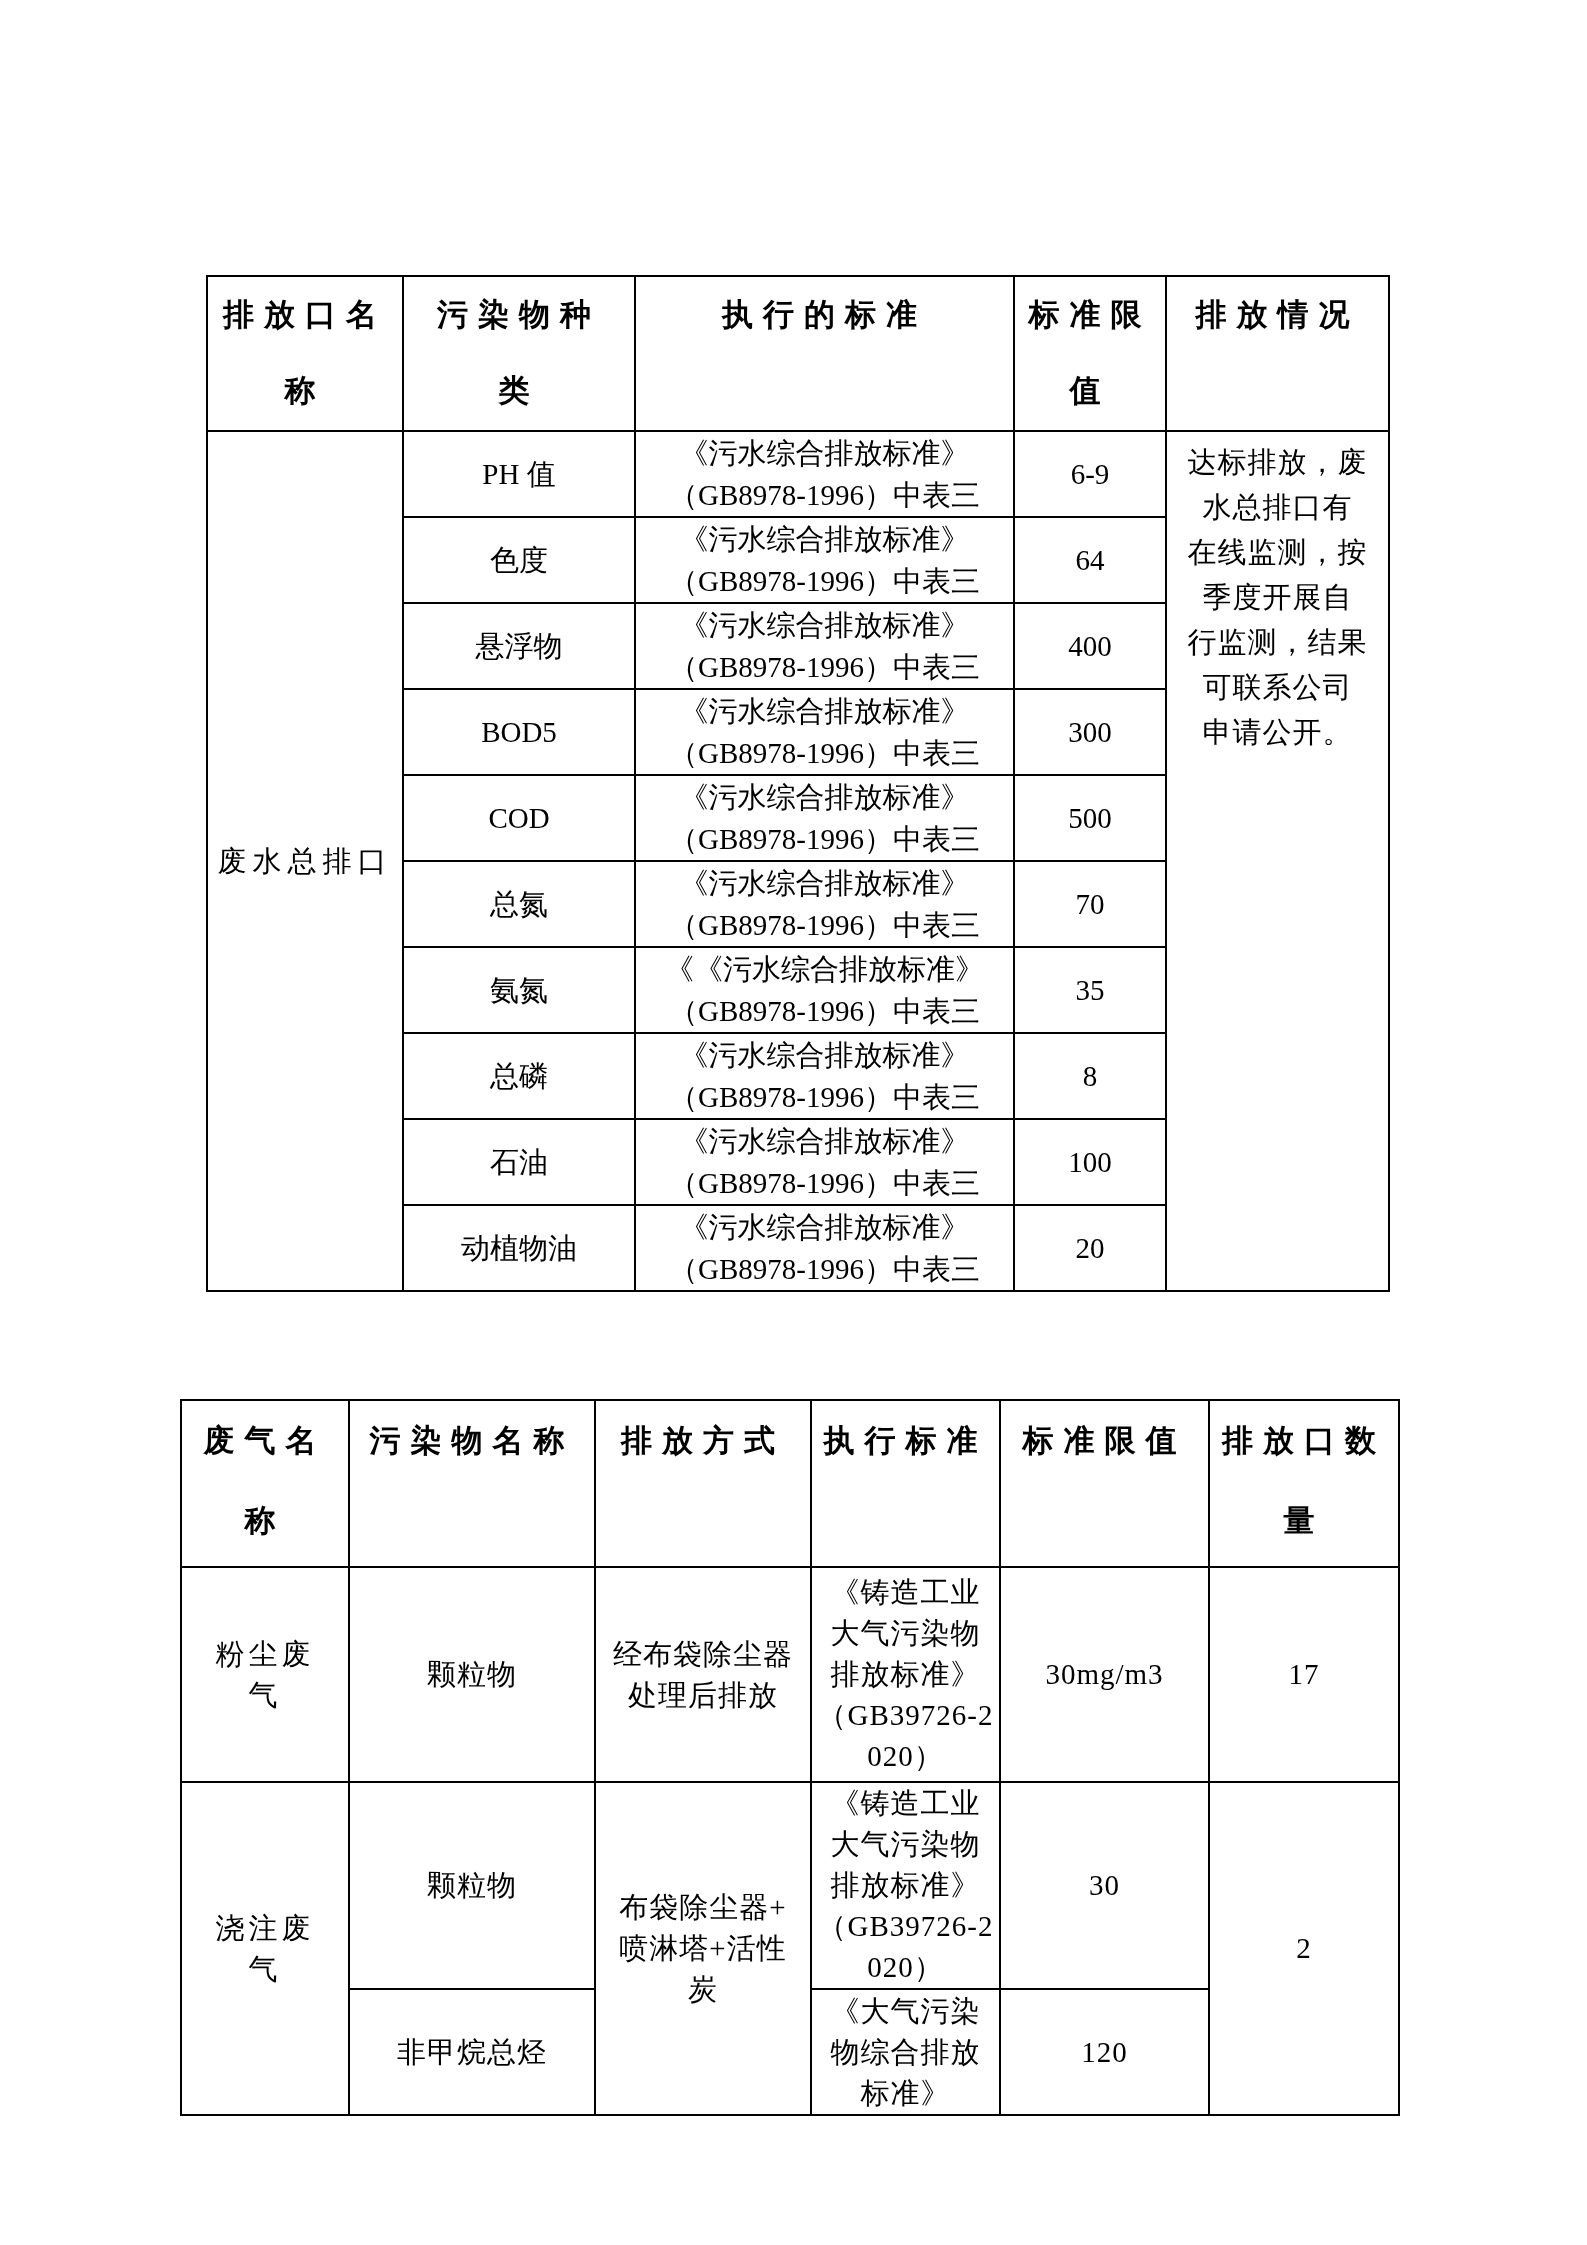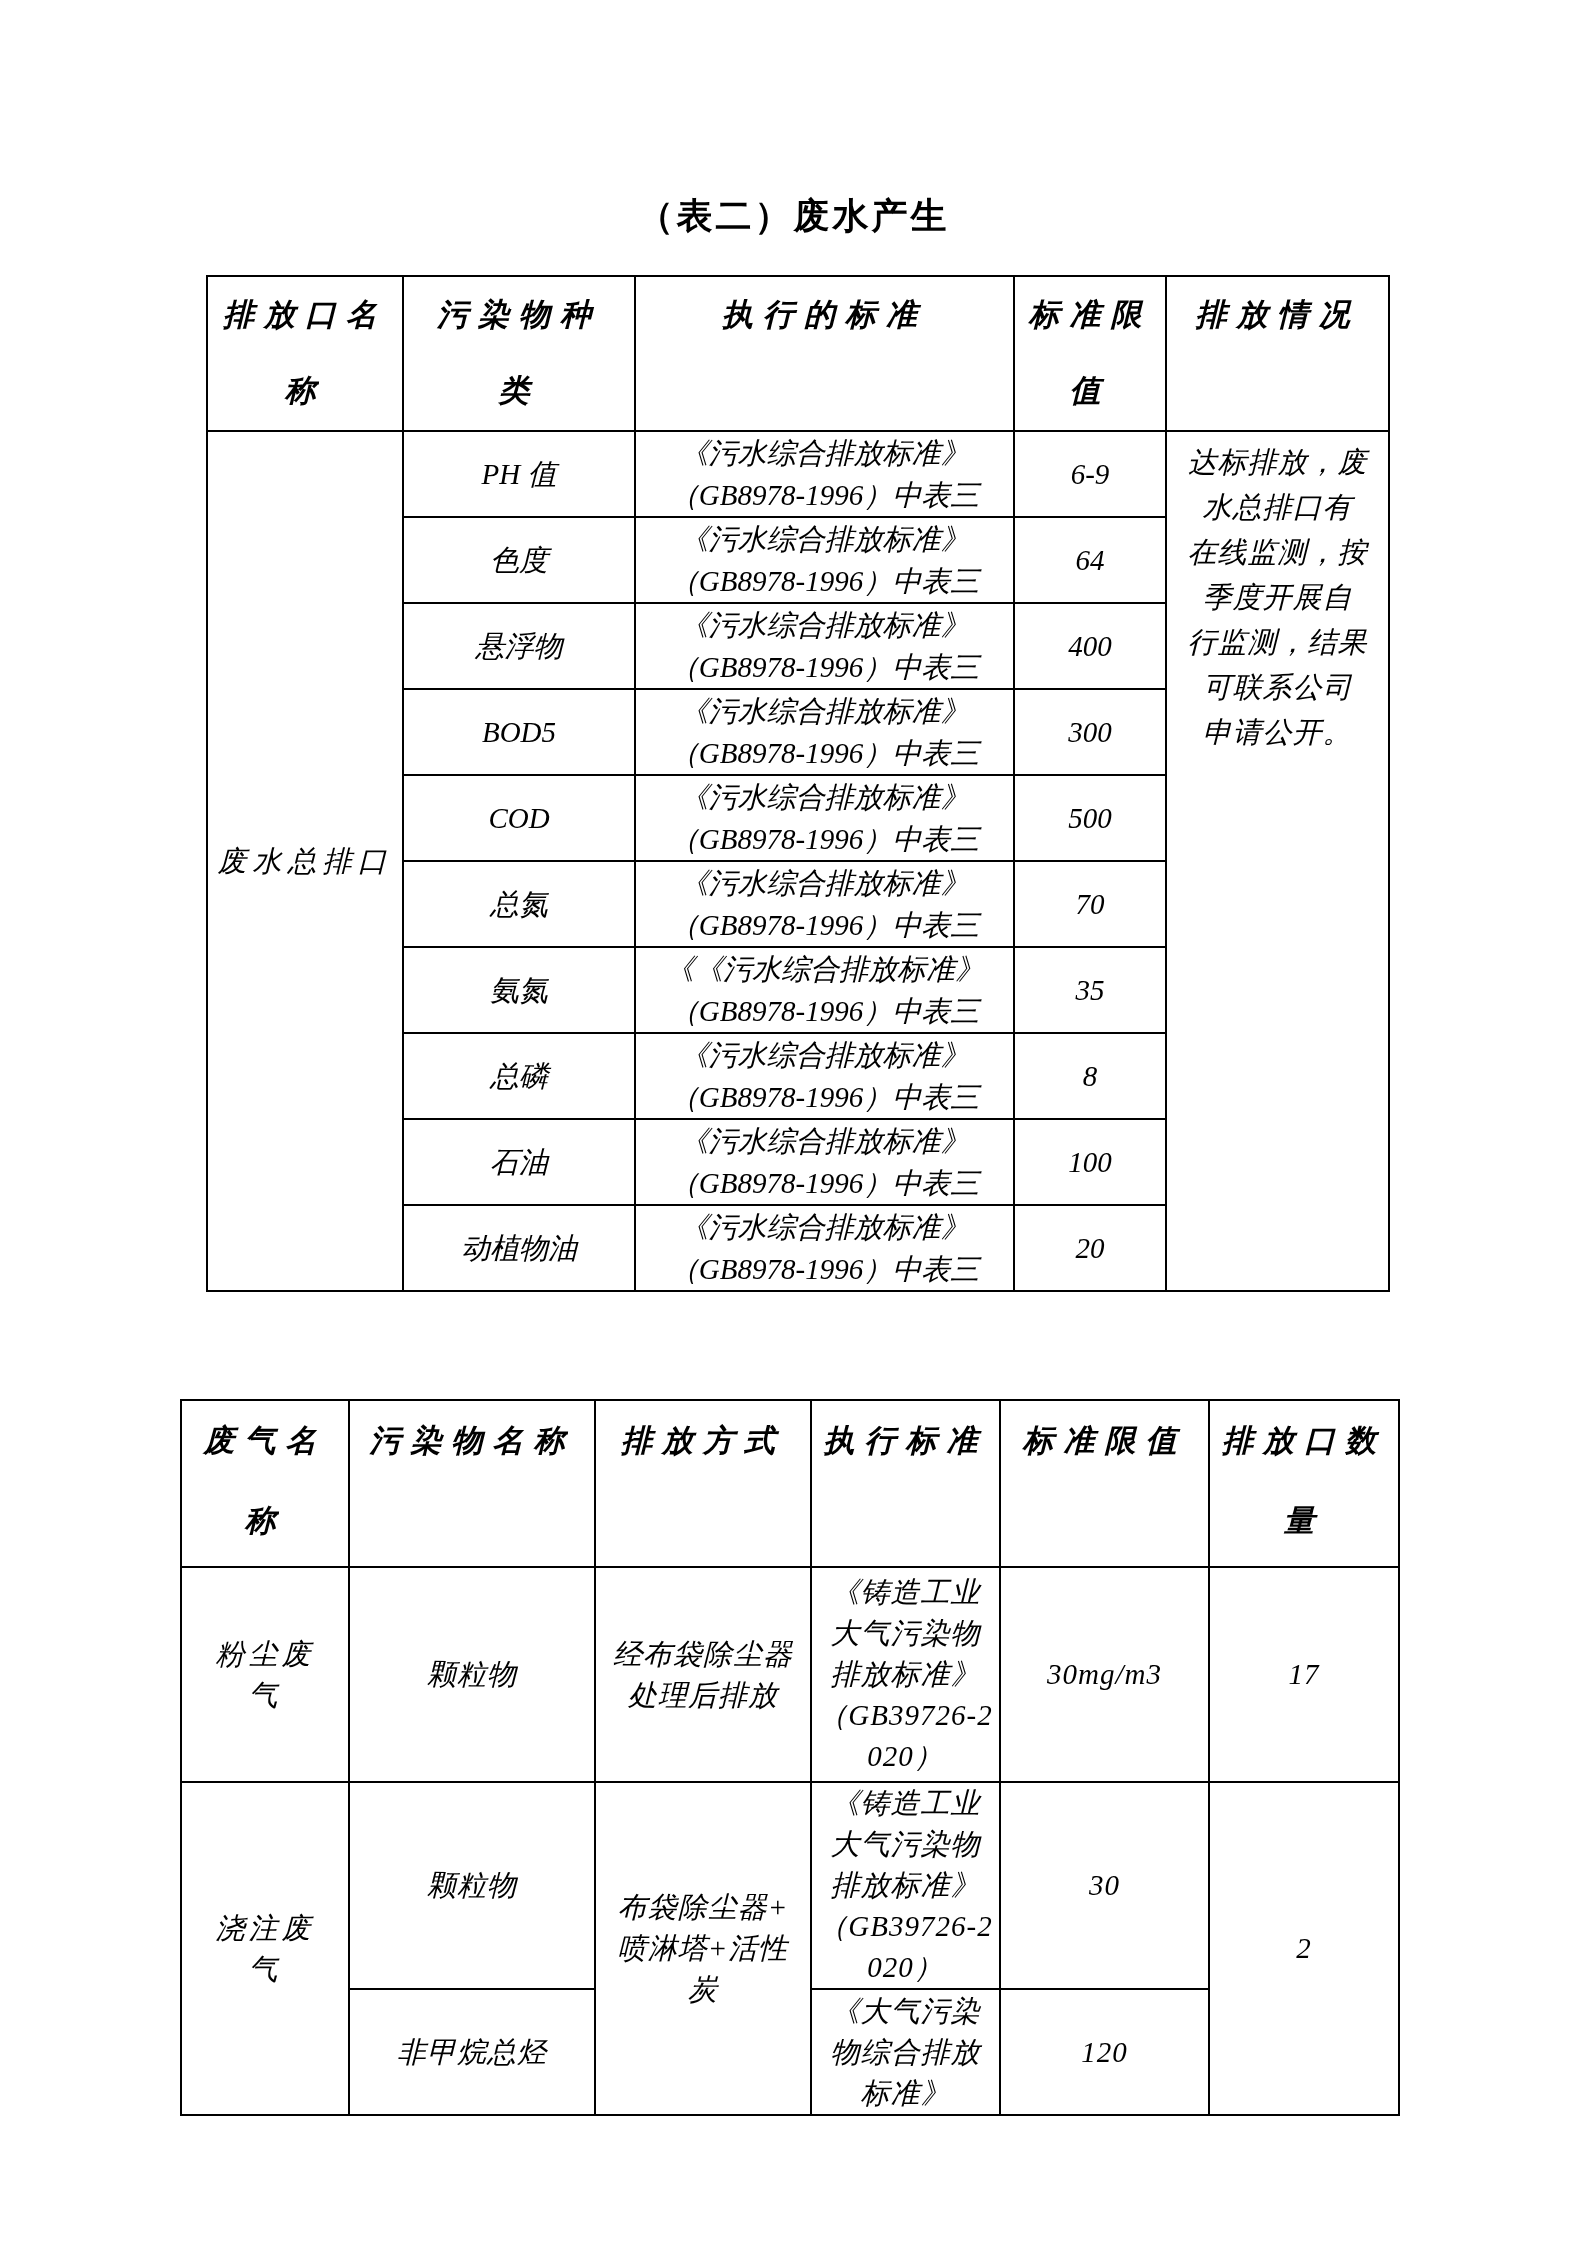--- a/index.html
+++ b/index.html
@@ -19,21 +19,20 @@
     white-space:pre-line;
   }
   #title-t2 { top:192px; }
   #title-t3 { top:1298px; }
 
   table {
     position:absolute;
     border-collapse:collapse;
     table-layout:fixed;
     color:#000000;
-    font-style:italic;
   }
   th, td {
     border:2px solid #000000;
     padding:0;
     text-align:center;
     white-space:pre-line;
     overflow:hidden;
     font-size:29px;
     font-weight:normal;
   }
@@ -70,21 +69,20 @@
   #table3 tr.rowB2{ height:126px; }
   #table3 th { line-height:80px; }
   #table3 td { line-height:41px; vertical-align:middle; letter-spacing:1px; }
   #table3 td.gas-name-cell { letter-spacing:4px; }
 </style>
 </head>
 <body>
 
 <div class="page">
 
-  <div class="doc-title" id="title-t2">（表二）废水产生</div>
 
   <table id="table2">
     <colgroup>
       <col style="width:196px">
         <col style="width:232px">
         <col style="width:379px">
       <col style="width:152px">
         <col style="width:223px">
     </colgroup>
     <tbody>

